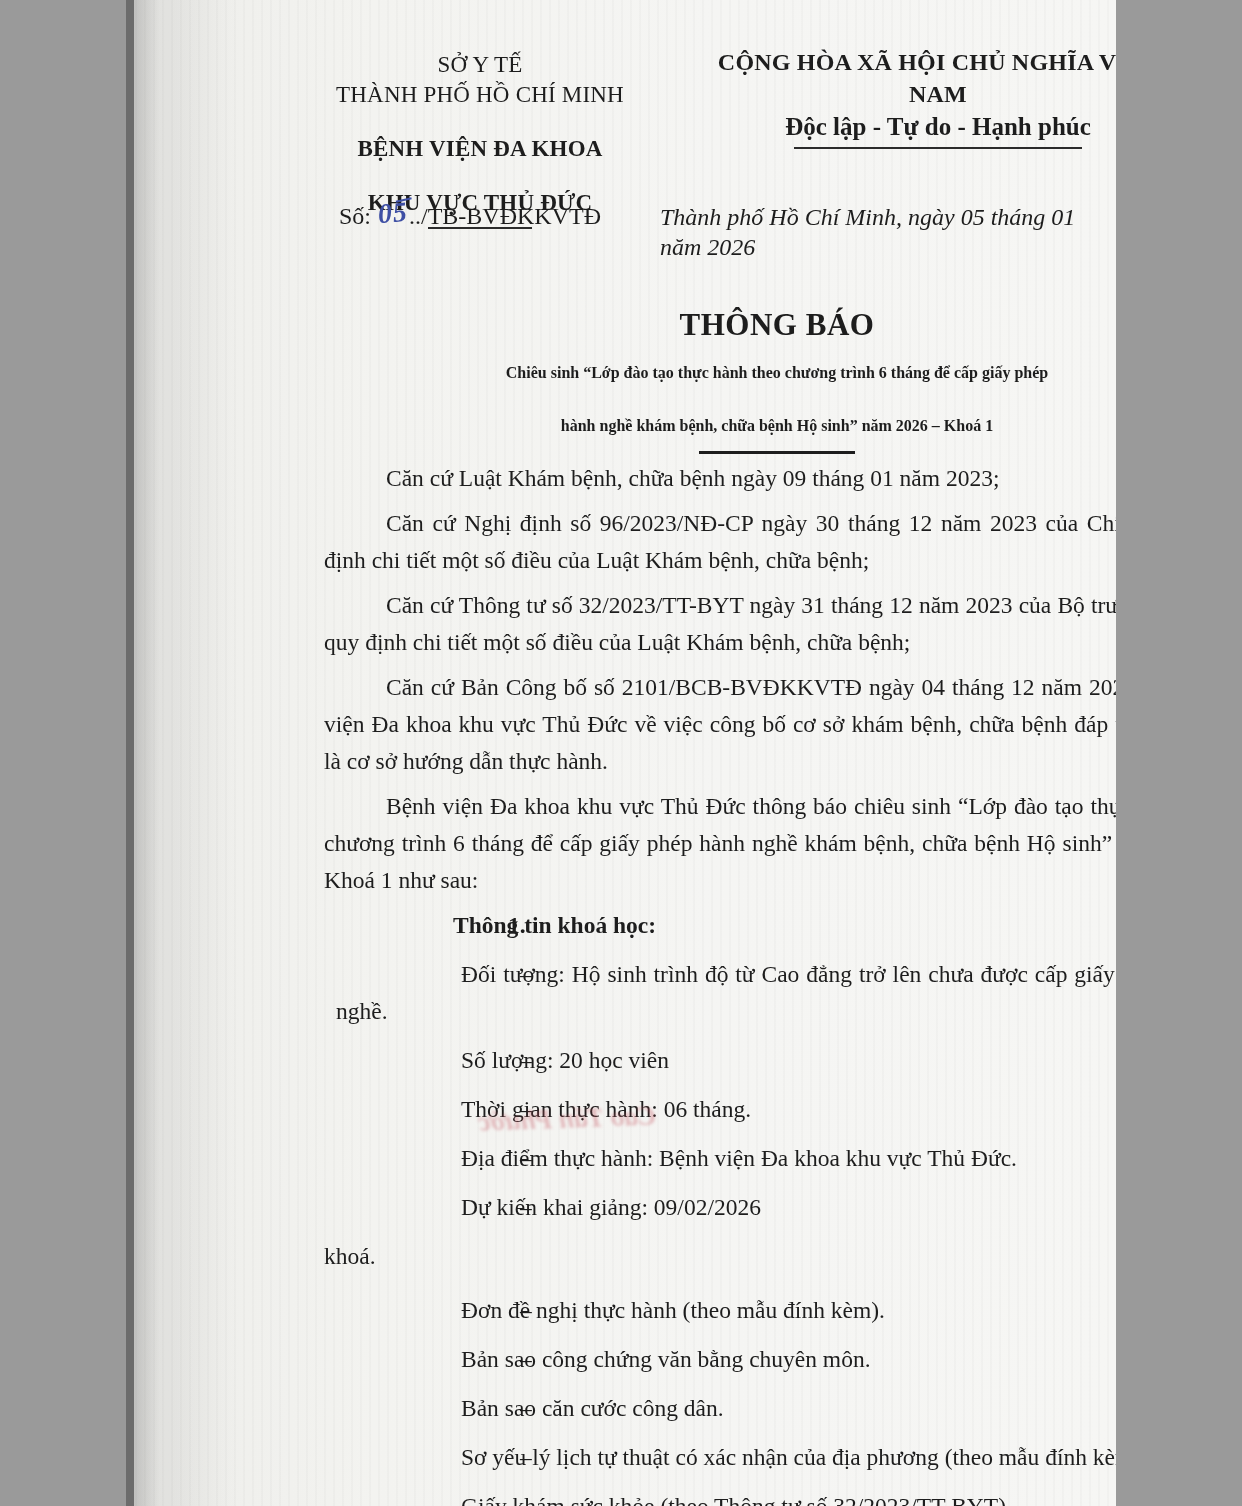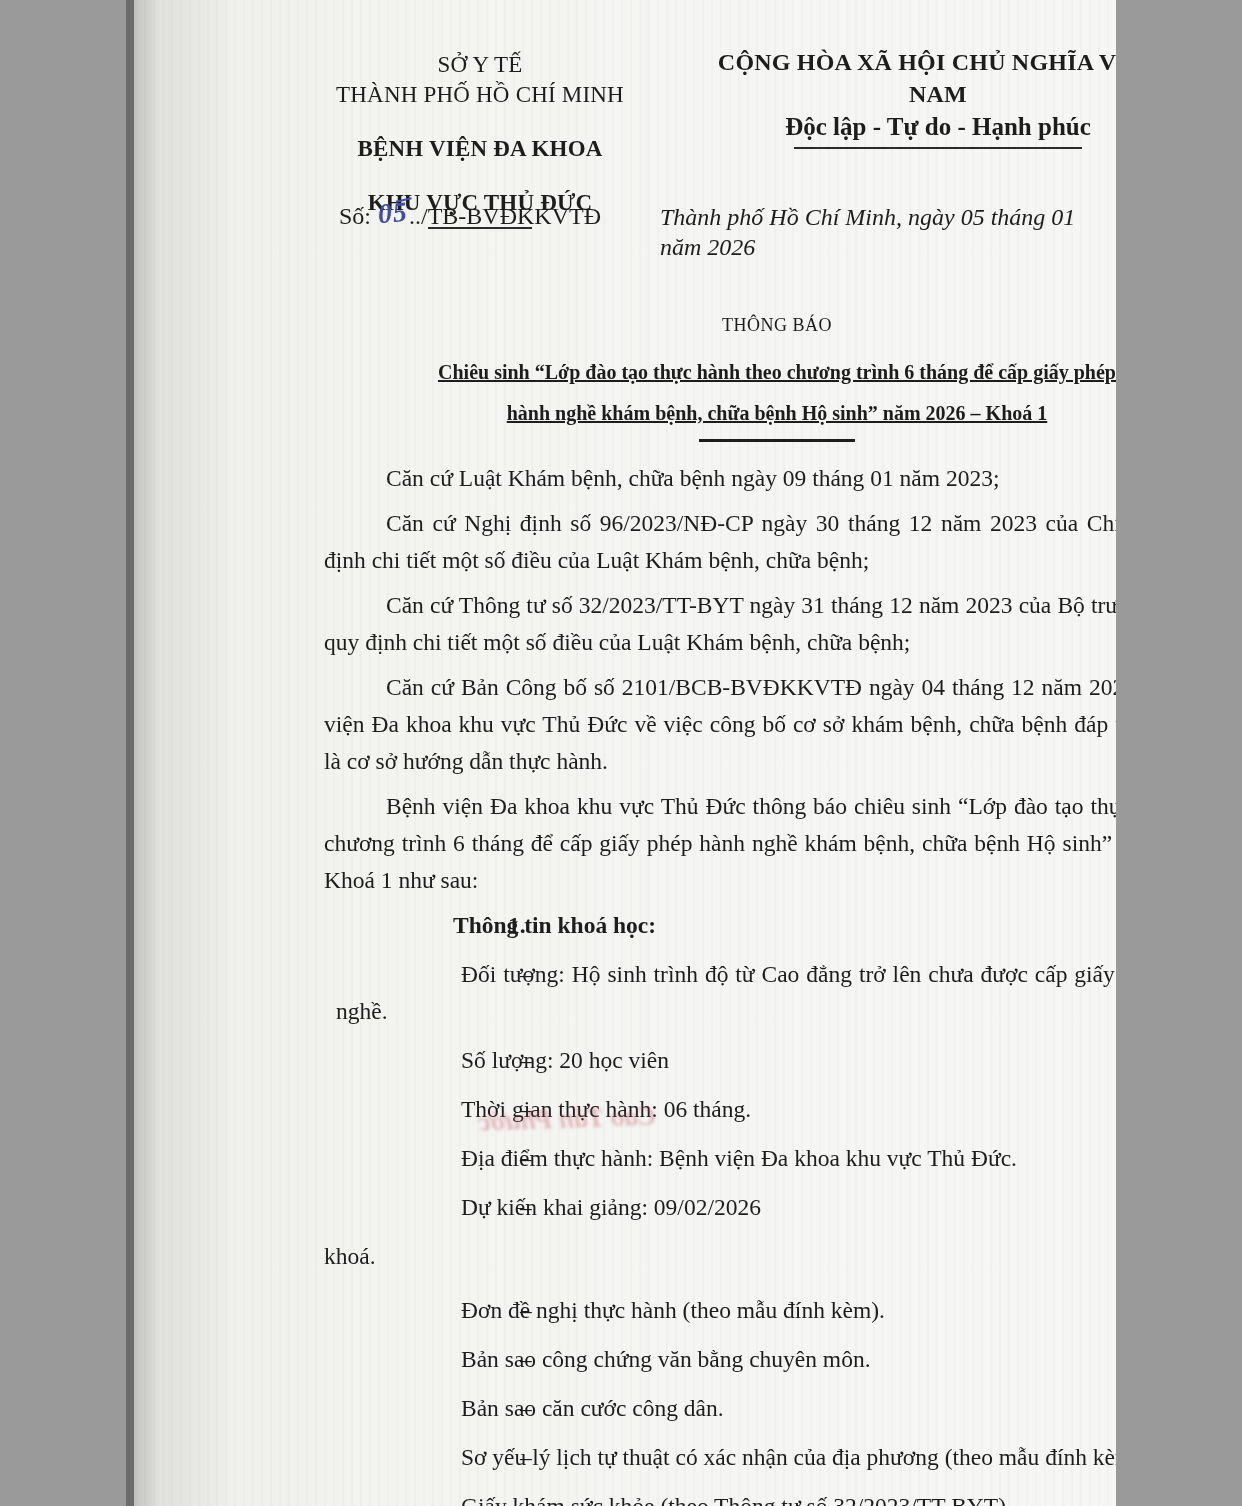--- a/index.html
+++ b/index.html
@@ -41,22 +41,22 @@
   }
   .handwrite::after{
     content:"";position:absolute;right:-4px;top:2px;width:16px;height:2px;
     background:#3e4fa4;transform:rotate(-8deg);
   }
   .dateline{position:absolute;left:534px;top:202px;width:420px;
     font-style:italic;font-size:24px;line-height:30px;}
 
   
   .titleblock{position:absolute;left:197px;top:306px;width:908px;text-align:center;}
-  .title{font-weight:normal;font-size:18px;line-height:38px;letter-spacing:.5px;text-align:center;}
-  .subtitle{font-weight:bold;font-size:20px;line-height:37px;margin-top:10px;text-decoration:underline;}
+  .title{font-weight:bold;font-size:31px;line-height:38px;letter-spacing:.5px;text-align:center;}
+  .subtitle{font-weight:bold;font-size:16px;line-height:37px;margin-top:10px;}
   .title-rule{width:156px;height:3px;background:#1d1d1d;margin:7px auto 0;}
 
   
   .content{position:absolute;left:198px;top:460px;width:908px;
     font-size:23.5px;line-height:37px;text-align:justify;}
   .content p{margin:0 0 8px;text-indent:62px;}
   .content .list-head{margin:0;text-indent:92px;font-weight:bold;text-align:left;}
   .content .li{margin:12px;text-indent:92px;}
   .content .tail{margin:5px 0 17px;text-indent:0;}
   .num{display:inline-block;width:37px;font-weight:bold;}
@@ -93,21 +93,21 @@
     <div class="hright-rule"></div>
   </div>
 
   <div class="docnum"><span>Số:</span> <span class="handwrite">05</span><span>../TB-BVĐKKVTĐ</span></div>
 
   <div class="dateline">Thành phố Hồ Chí Minh, ngày 05 tháng 01 năm 2026</div>
 
   <div class="titleblock">
     <div class="title">THÔNG BÁO</div>
     <div class="subtitle">Chiêu sinh “Lớp đào tạo thực hành theo chương trình 6 tháng để cấp giấy phép</div>
-    <div class="subtitle" style="margin-top:4px;">hành nghề khám bệnh, chữa bệnh Hộ sinh” năm 2026 – Khoá 1</div>
+    <div class="subtitle" style="margin-top:16px;">hành nghề khám bệnh, chữa bệnh Hộ sinh” năm 2026 – Khoá 1</div>
     <div class="title-rule"></div>
   </div>
 
   <div class="content">
     <p>Căn cứ Luật Khám bệnh, chữa bệnh ngày 09 tháng 01 năm 2023;</p>
     <p>Căn cứ Nghị định số 96/2023/NĐ-CP ngày 30 tháng 12 năm 2023 của Chính phủ quy định chi tiết một số điều của Luật Khám bệnh, chữa bệnh;</p>
     <p>Căn cứ Thông tư số 32/2023/TT-BYT ngày 31 tháng 12 năm 2023 của Bộ trưởng Bộ Y tế quy định chi tiết một số điều của Luật Khám bệnh, chữa bệnh;</p>
     <p>Căn cứ Bản Công bố số 2101/BCB-BVĐKKVTĐ ngày 04 tháng 12 năm 2024 của Bệnh viện Đa khoa khu vực Thủ Đức về việc công bố cơ sở khám bệnh, chữa bệnh đáp ứng yêu cầu là cơ sở hướng dẫn thực hành.</p>
     <p>Bệnh viện Đa khoa khu vực Thủ Đức thông báo chiêu sinh “Lớp đào tạo thực hành theo chương trình 6 tháng để cấp giấy phép hành nghề khám bệnh, chữa bệnh Hộ sinh” năm 2026 – Khoá 1 như sau:</p>
 

